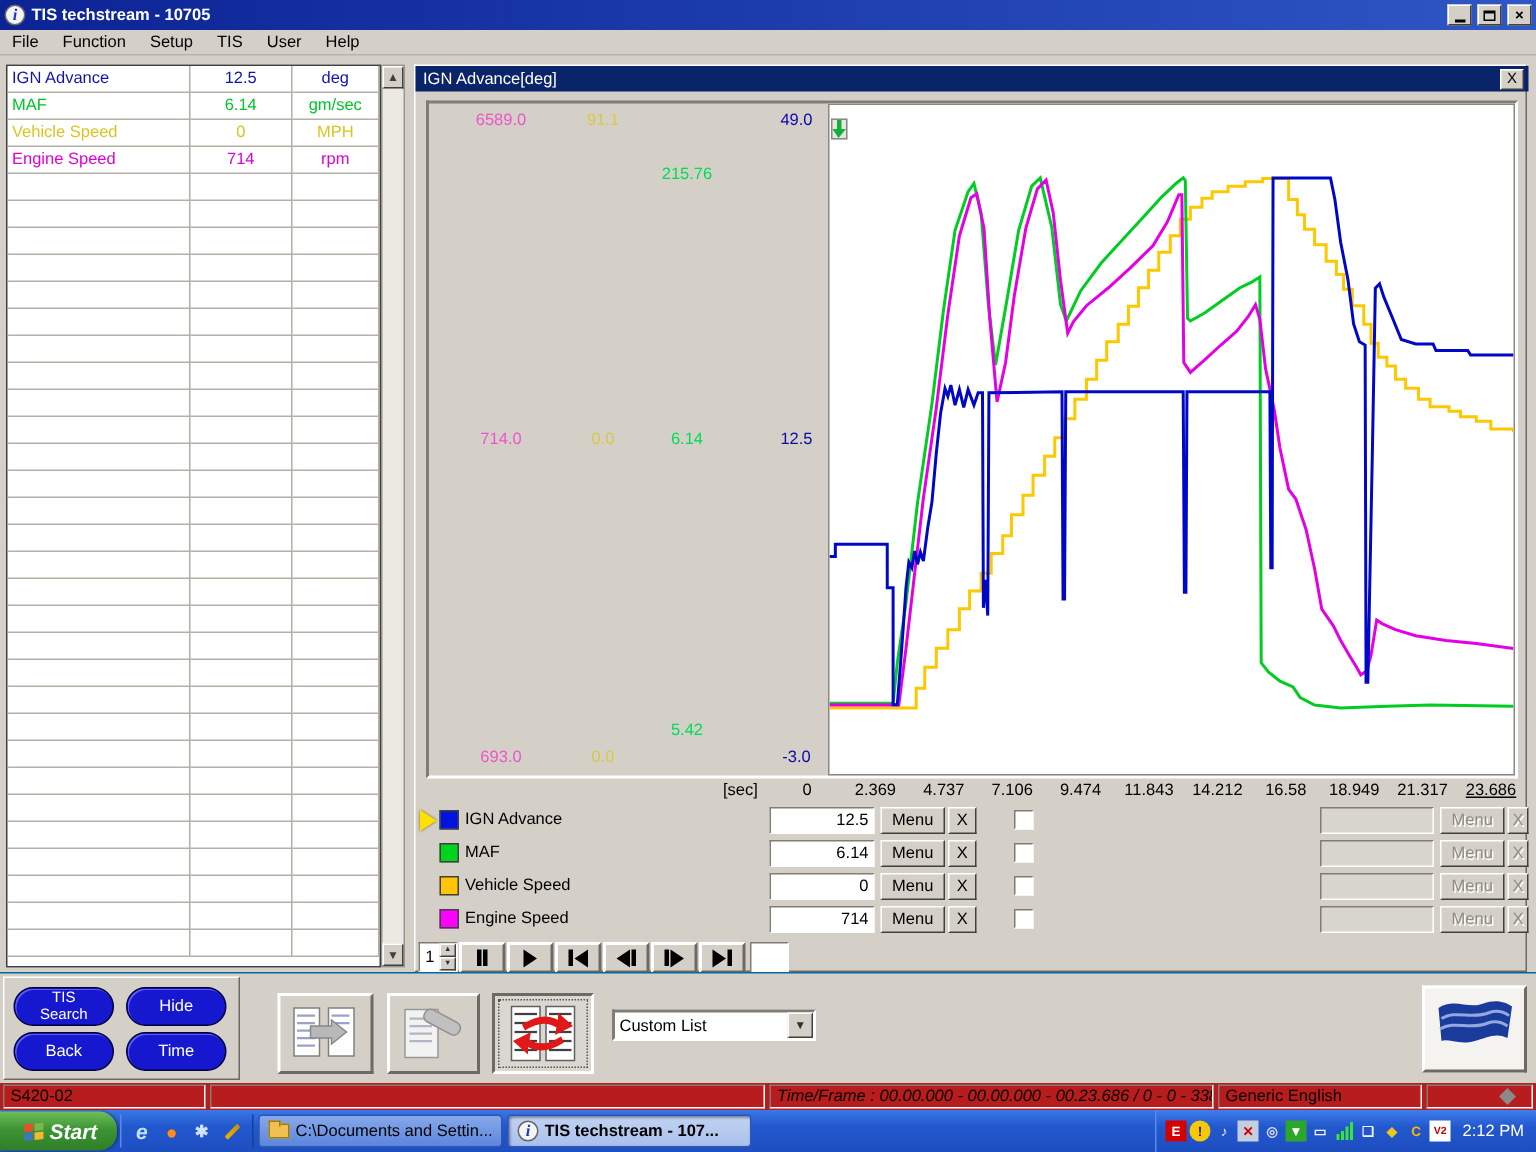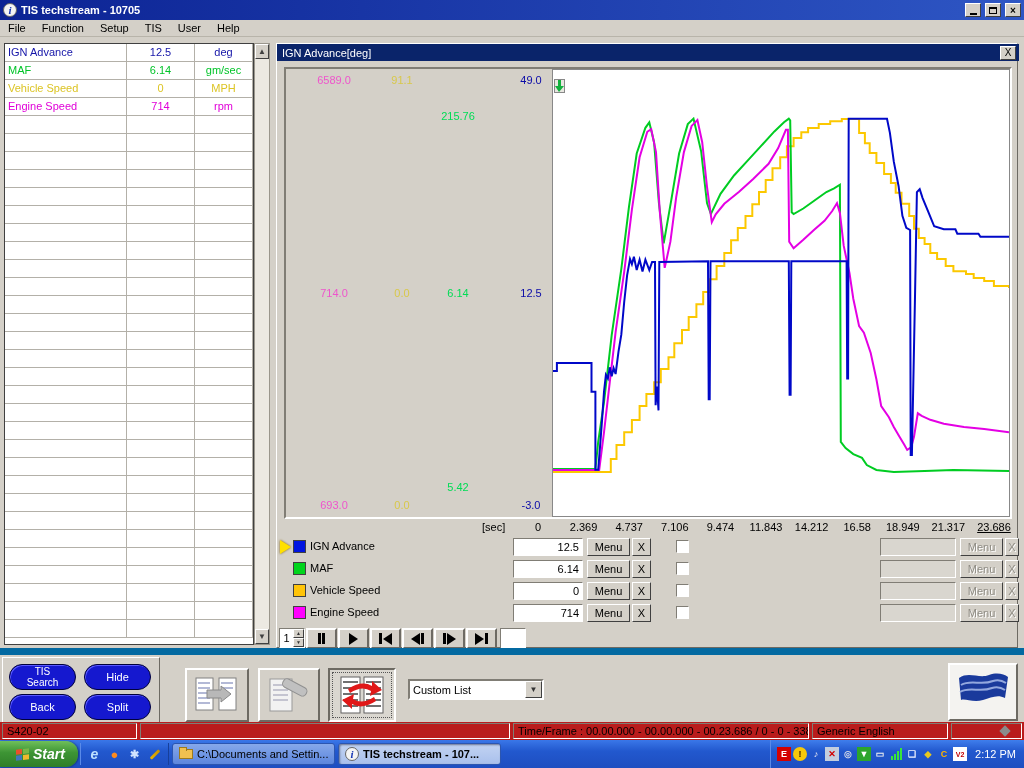--- a/index.html
+++ b/index.html
@@ -106,21 +106,21 @@
   .pb-bar { width:3px; height:11px; background:#000; }
   .pb-tri-r { width:0; height:0; border-left:9px solid #000;
     border-top:6px solid transparent; border-bottom:6px solid transparent; }
   .pb-tri-l { width:0; height:0; border-right:9px solid #000;
     border-top:6px solid transparent; border-bottom:6px solid transparent; }
   #pb-tail { width:26px; height:21px; background:#fff; border:1px solid;
     border-color:#807d75 #fff #fff #807d75; margin-left:2px; }
 
   
   #bottombar { left:0; top:648px; width:1024px; height:94px; background:#d4d0c8;
-    border-top:7px solid #0369a1; }
+    border-top:1px solid #0369a1; }
   #nav-panel { position:absolute; left:2px; top:2px; width:158px; height:69px;
     display:flex; flex-wrap:wrap; gap:4px 8px; padding:6px 6px; }
   .nav-btn { width:67px; height:26px; background:#1518cf; border:1px solid #00003c;
     border-radius:13px; color:#fff; display:flex; align-items:center; justify-content:center;
     text-align:center; line-height:11px; box-shadow:inset 1px 1px 0 #5a5aff; }
   .tool-btn { position:absolute; top:13px; height:54px; background:#d4d0c8;
     border:2px solid; border-color:#fff #6d6a63 #6d6a63 #fff;
     display:flex; align-items:center; justify-content:center; }
   .tool-btn.pressed { border-color:#6d6a63 #fff #fff #6d6a63; outline:1px dotted #555; outline-offset:-5px; background:#dad7d0; }
   #dropdown { position:absolute; left:408px; top:24px; width:136px; height:21px;
@@ -134,21 +134,21 @@
     background:#f4f3f0; border:2px solid; border-color:#fff #6d6a63 #6d6a63 #fff;
     display:flex; align-items:center; justify-content:center; }
 
   
   #statusbar { left:0; top:722px; width:1024px; height:18px; background:#b91c1c;
     display:flex; gap:3px; padding:1px 2px; }
   .status-seg { border:1px solid; border-color:#807d75 #fff #fff #807d75;
     padding:1px 4px; white-space:nowrap; overflow:hidden; }
   #status-code { width:135px; }
   #status-empty { width:370px; }
-  #status-time { width:296px; }
+  #status-time { width:296px;font-style:italic; }
   #status-lang { width:136px; }
   #status-ind { flex:1; position:relative; }
   #status-diamond { position:absolute; right:12px; top:3px; width:8px; height:8px;
     background:#8a8a8a; transform:rotate(45deg); }
 
   
   #taskbar { left:0; top:740px; width:1024px; height:28px;
     background:linear-gradient(#3a77e8,#2258ce 40%,#1e4ec0); display:flex; align-items:center; }
   #start-btn { width:78px; height:26px; margin:1px 2px 1px 0;
     background:linear-gradient(#6fbf5a,#3d9434 45%,#2f7e28);
@@ -518,21 +518,21 @@
       </span>
     <span id="pb-tail"></span>
   </div>
 </div>
 
 <div id="bottombar" class="abs">
   <div id="nav-panel" class="raised1">
       <div class="nav-btn" style="font-size: 10px; line-height: 11px; white-space: normal; padding: 0px 10px;">TIS Search</div>
       <div class="nav-btn">Hide</div>
       <div class="nav-btn">Back</div>
-      <div class="nav-btn">Split</div>
+      <div class="nav-btn">Time</div>
     </div>
   <div class="tool-btn" style="left:185px;width:64px;">
     <svg width="44" height="38" viewBox="0 0 44 38">
       <rect x="1" y="2" width="17" height="32" fill="#fff" stroke="#808080"></rect>
       <rect x="24" y="2" width="17" height="32" fill="#fff" stroke="#808080"></rect>
       <g stroke="#9aa2c8" stroke-width="1.5">
         <line x1="3" y1="7" x2="15" y2="7"></line>
           <line x1="3" y1="12" x2="15" y2="12"></line>
         <line x1="3" y1="17" x2="15" y2="17"></line>
           <line x1="3" y1="22" x2="15" y2="22"></line>

